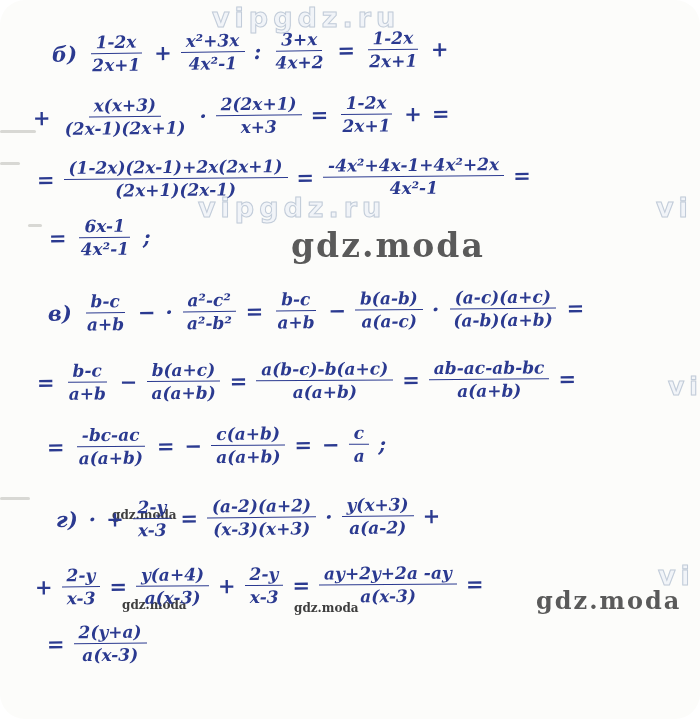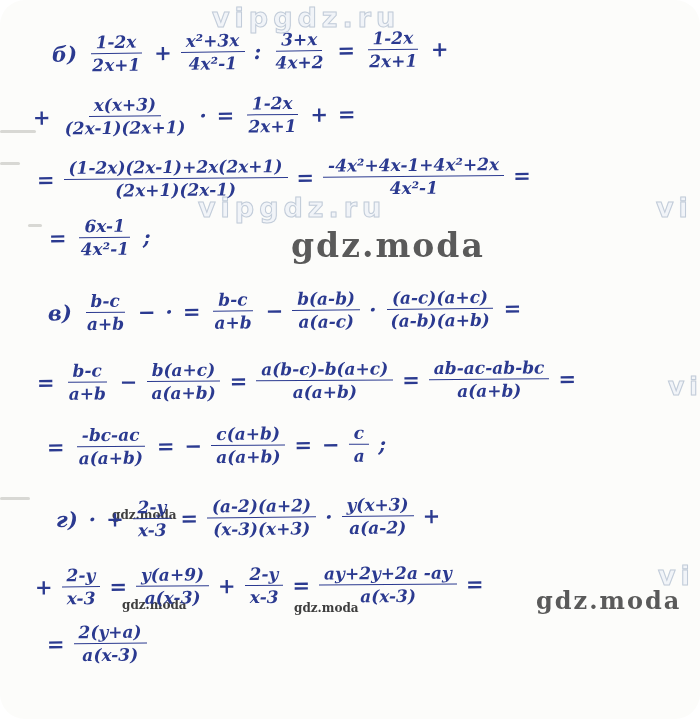--- a/index.html
+++ b/index.html
@@ -83,20 +83,24 @@
         </span>
         <span class="op">+</span>
       </div>
       <div class="eq-line" style="left: 32px; top: 94px; transform: rotate(-0.6deg);">
         <span class="op">+</span>
         <span class="frac">
           <span class="num">x(x+3)</span>
           <span class="den">(2x-1)(2x+1)</span>
         </span>
         <span class="op">·</span>
+        <span class="frac">
+          <span class="num">2(2x+1)</span>
+          <span class="den">x+3</span>
+        </span>
         <span class="op">=</span>
         <span class="frac">
           <span class="num">1-2x</span>
           <span class="den">2x+1</span>
         </span>
         <span class="op">+</span>
         <span class="op">=</span>
       </div>
       <div class="eq-line" style="left: 36px; top: 156px; transform: rotate(-0.5deg);">
         <span class="op">=</span>
@@ -120,20 +124,24 @@
         <span class="op">;</span>
       </div>
       <div class="eq-line" style="left: 48px; top: 289px; transform: rotate(-0.6deg);">
         <span class="sec-label">в)</span>
         <span class="frac">
           <span class="num">b-c</span>
           <span class="den">a+b</span>
         </span>
         <span class="op">−</span>
         <span class="op">·</span>
+        <span class="frac">
+          <span class="num">a²-c²</span>
+          <span class="den">a²-b²</span>
+        </span>
         <span class="op">=</span>
         <span class="frac">
           <span class="num">b-c</span>
           <span class="den">a+b</span>
         </span>
         <span class="op">−</span>
         <span class="frac">
           <span class="num">b(a-b)</span>
           <span class="den">a(a-c)</span>
         </span>
@@ -208,21 +216,21 @@
         <span class="op">+</span>
       </div>
       <div class="eq-line" style="left: 34px; top: 564px; transform: rotate(-0.4deg);">
         <span class="op">+</span>
         <span class="frac">
           <span class="num">2-y</span>
           <span class="den">x-3</span>
         </span>
         <span class="op">=</span>
         <span class="frac">
-          <span class="num">y(a+9)</span>
+          <span class="num">y(a+4)</span>
           <span class="den">a(x-3)</span>
         </span>
         <span class="op">+</span>
         <span class="frac">
           <span class="num">2-y</span>
           <span class="den">x-3</span>
         </span>
         <span class="op">=</span>
         <span class="frac">
           <span class="num">ay+2y+2a -ay</span>

